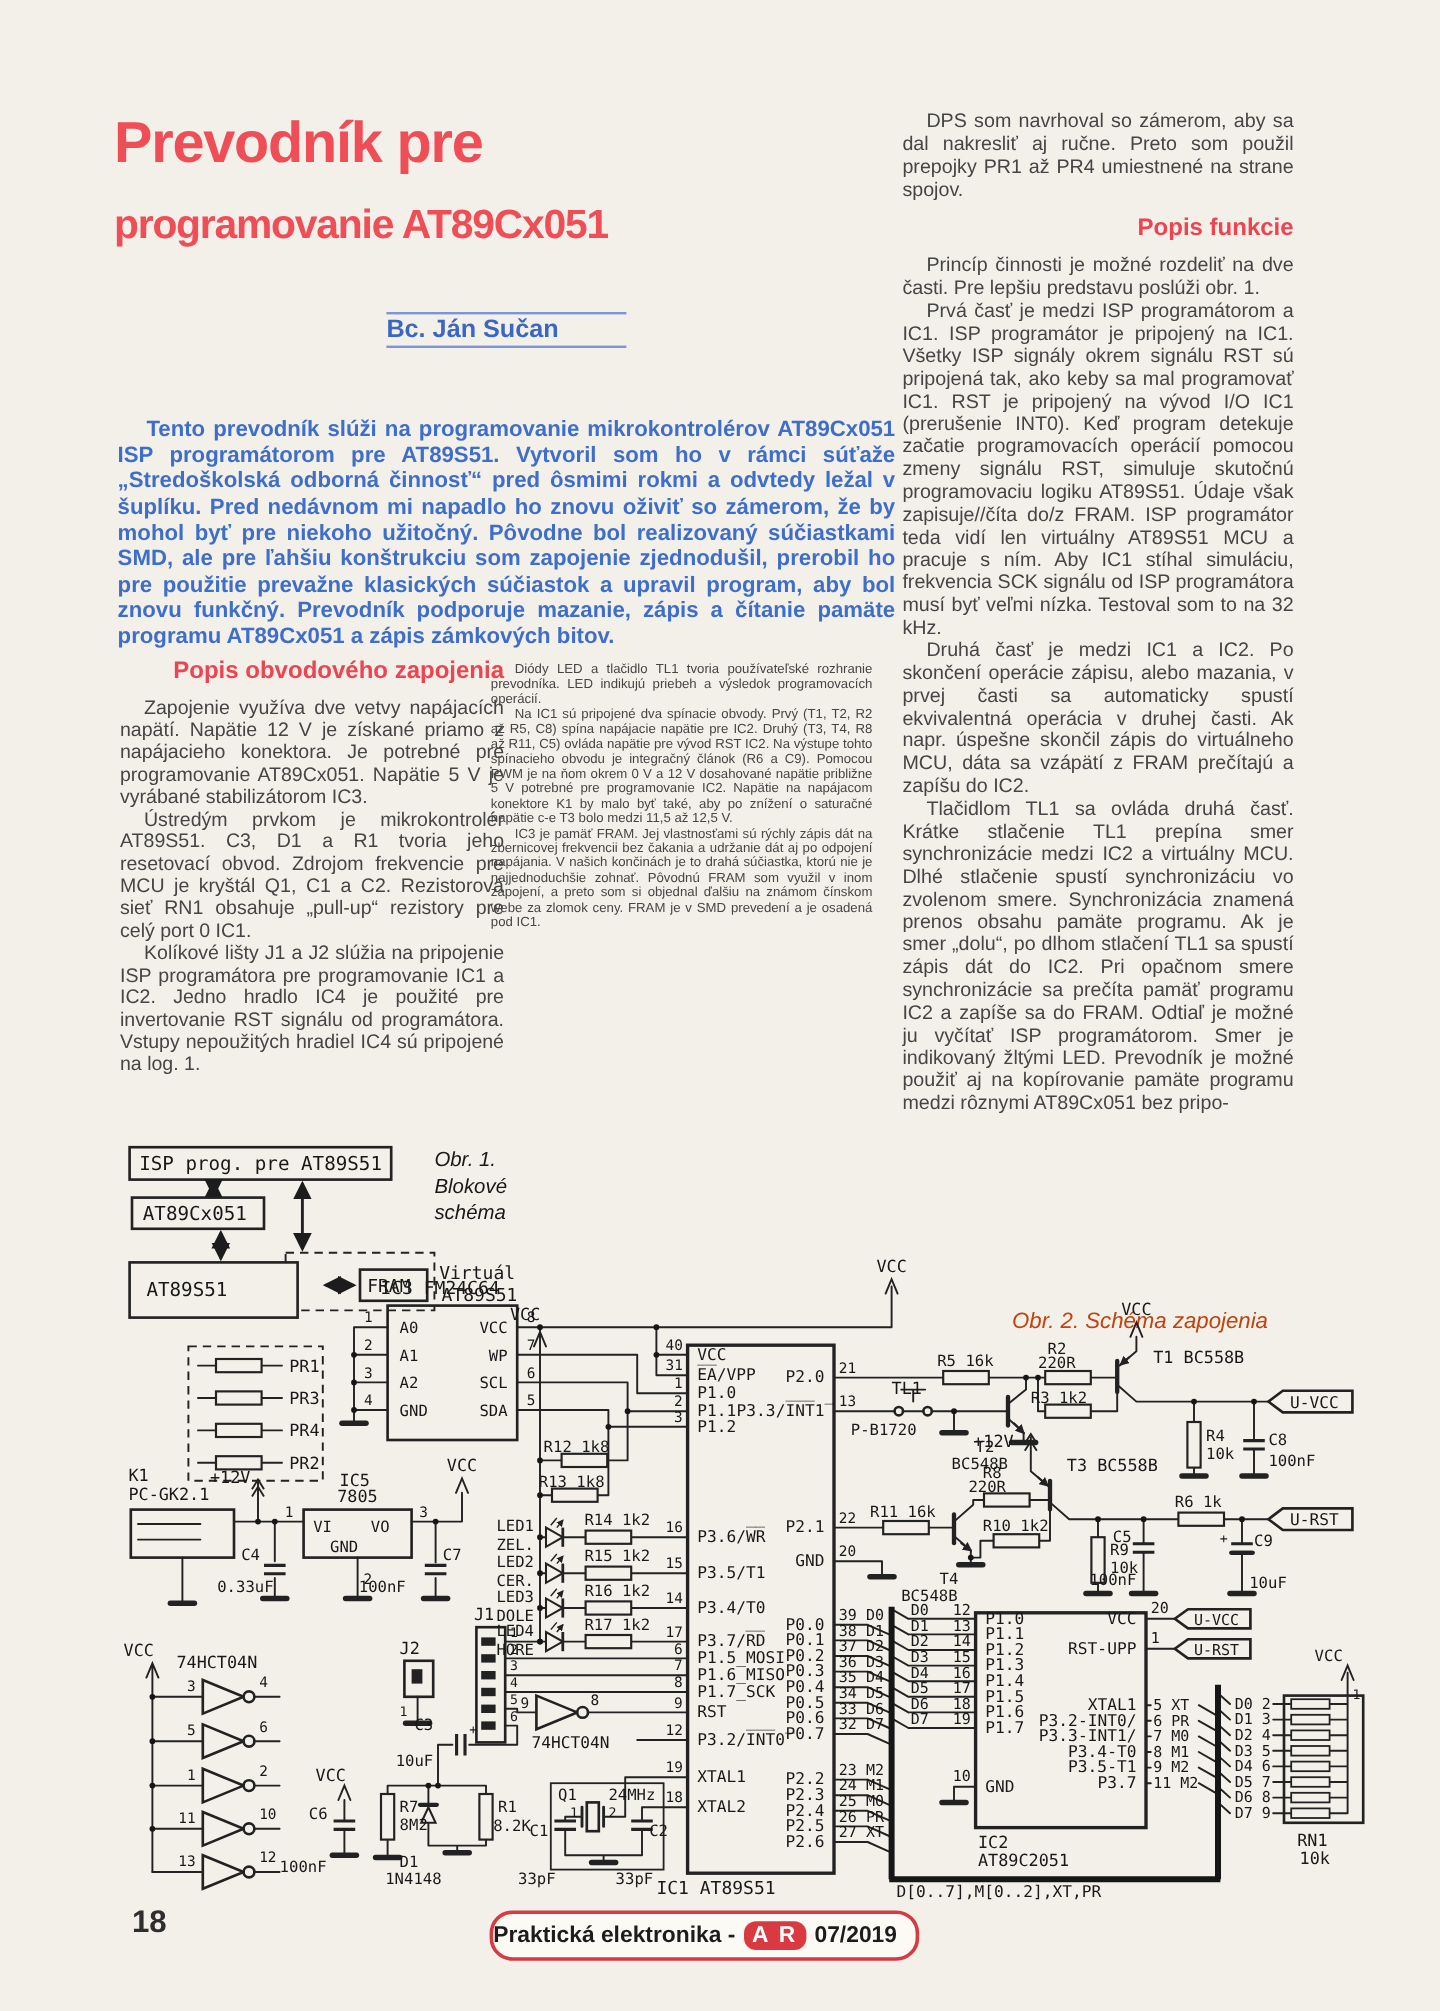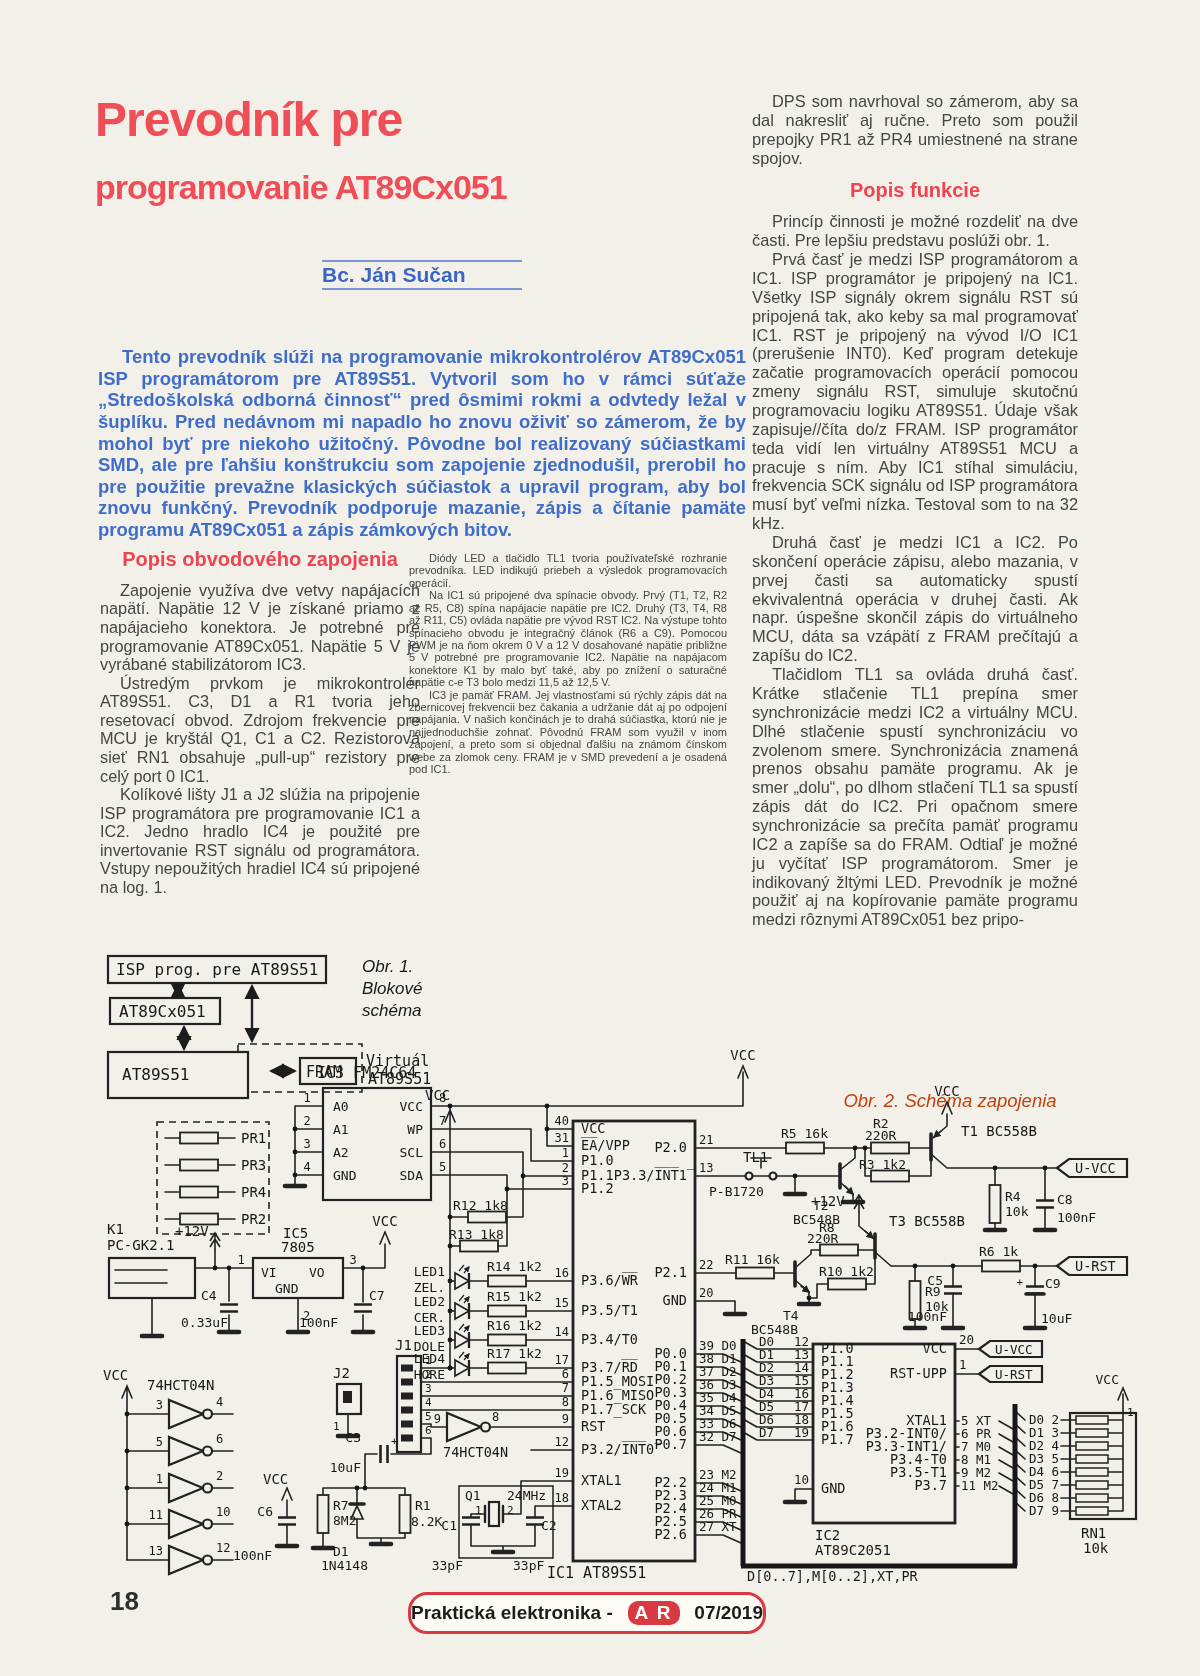--- a/index.html
+++ b/index.html
@@ -11,27 +11,27 @@
   .title2{top:168px;font-size:34px;}
   .author{left:322px;top:260px;width:200px;text-align:left;color:#3a67c3;font-weight:bold;font-size:21px;
           border-top:2px solid #7b95d6;border-bottom:2px solid #7b95d6;padding:1px 0;}
   .lead{left:98px;top:302px;width:648px;color:#3f6ec9;font-weight:bold;font-size:18.5px;line-height:1.17;
         text-align:justify;text-indent:24px;margin-top:44px;}
   .col{text-align:justify;}
   .col p{margin:0;text-indent:20px;}
   .col1{left:100px;top:548px;width:320px;font-size:16.3px;line-height:1.14;}
   .col2{left:409px;top:552px;width:318px;font-size:11px;line-height:1.13;}
   .col3{left:752px;top:92px;width:326px;font-size:16.4px;line-height:1.15;}
-  .redhead{color:#ee4350;font-weight:bold;font-size:20px;text-align:center;text-indent:0!important;
+  .redhead{color:#ee4350;font-weight:bold;font-size:20px;text-align:right;text-indent:0!important;
            margin:0 0 10px 0!important;}
   .redhead3{margin:12px 0 10px 0!important;}
   .figcap2{left:800px;top:1090px;width:300px;text-align:center;font-style:italic;font-size:18.5px;color:#c2410c;}
   .pagenum{left:110px;top:1586px;font-size:26px;font-weight:bold;color:#2e2e2e;}
   .pill{left:408px;top:1592px;width:352px;height:36px;border:3px solid #d93a42;border-radius:19px;background:#fcfaf5;
-        display:flex;align-items:center;justify-content:space-between;gap:7px;font-weight:bold;font-size:19px;color:#1c1c1c;}
+        display:flex;align-items:center;justify-content:flex-start;gap:7px;font-weight:bold;font-size:19px;color:#1c1c1c;}
   .pill .logo{background:#d93a42;color:#fff;padding:1px 7px;letter-spacing:2px;border-radius:10px;}
   
   svg text{font-family:"DejaVu Sans Mono",monospace;fill:#181818;font-size:13px;}
   svg .t11{font-size:11px}.t12{font-size:12px}.t125{font-size:12.5px}.t135{font-size:13.5px}
   svg .t14{font-size:14px}.t15{font-size:15px}.t16{font-size:16px}
   svg .e{text-anchor:end}.m{text-anchor:middle}
   svg .w{stroke:#222;stroke-width:1.6;fill:none;stroke-linecap:round}
   svg .thk{stroke-width:2.4}
   svg .thk2{stroke:#222;stroke-width:3.6;fill:none;stroke-linecap:round}
   svg .bx{stroke:#222;stroke-width:2.2;fill:none}

